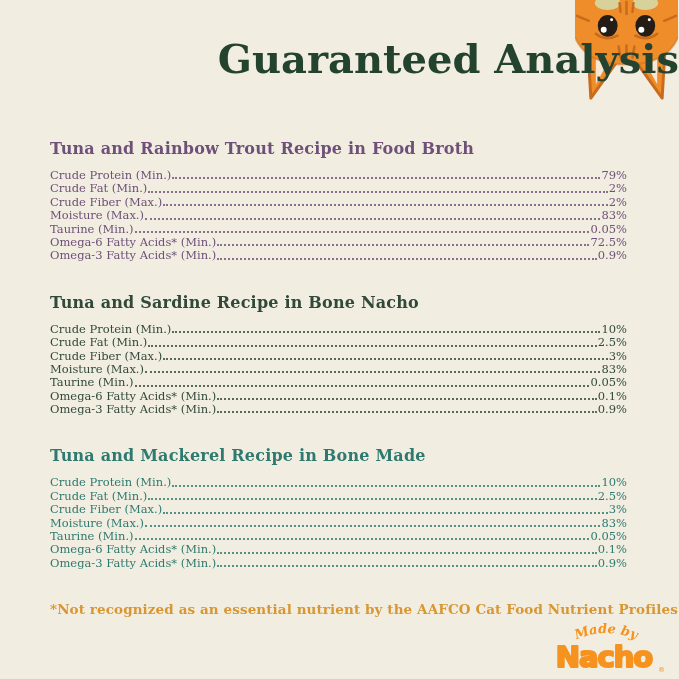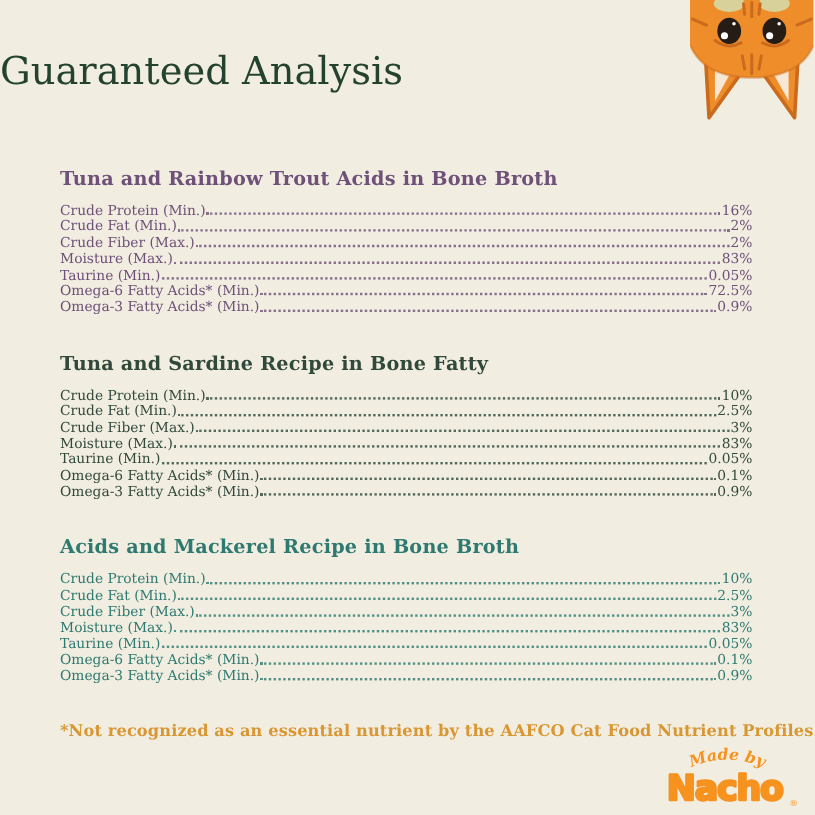--- a/index.html
+++ b/index.html
@@ -9,22 +9,22 @@
   html,body{width:679px;height:679px;}
   body{
     background:var(--background);
     font-family:"DejaVu Serif", serif;
     position:relative;
     overflow:hidden;
   }
   .page{position:absolute;inset:0;}
   .title{
     position:absolute;top:36px;left:0;right:0;
-    text-align:left;
-    font-size:32px;font-weight:400;line-height:46px;
+    text-align:right;
+    font-size:40px;font-weight:700;line-height:46px;
     color:var(--title);
     letter-spacing:0px;
   }
   .cat{position:absolute;top:0;right:1px;width:103px;height:111px;}
   .content{position:absolute;left:50px;right:52px;top:140px;}
   .recipe-section{margin-bottom:31px;}
   .recipe-heading{
     font-size:16px;font-weight:600;line-height:18px;
     letter-spacing:0.2px;
     color:var(--sec-color);
@@ -84,26 +84,26 @@
       <path d="M2,16 L14,21"></path>
       <path d="M102,16 L90,21"></path>
     </g>
   </svg>
 
   <h1 class="title">Guaranteed Analysis</h1>
 
   <main class="content">
 
   <section class="recipe-section" style="--sec-color: #6E5078;">
-    <h2 class="recipe-heading">Tuna and Rainbow Trout Acids in Bone Broth</h2>
+    <h2 class="recipe-heading">Tuna and Rainbow Trout Recipe in Food Broth</h2>
     <div class="rows">
   <div class="row">
     <span class="nutrient-label">Crude Protein (Min.)</span>
     <span class="leader"></span>
-    <span class="nutrient-value">16%</span>
+    <span class="nutrient-value">79%</span>
   </div>
 
   <div class="row">
     <span class="nutrient-label">Crude Fat (Min.)</span>
     <span class="leader"></span>
     <span class="nutrient-value">2%</span>
   </div>
 
   <div class="row">
     <span class="nutrient-label">Crude Fiber (Max.)</span>
@@ -131,21 +131,21 @@
 
   <div class="row">
     <span class="nutrient-label">Omega-3 Fatty Acids* (Min.)</span>
     <span class="leader"></span>
     <span class="nutrient-value">0.9%</span>
   </div>
 </div>
   </section>
 
   <section class="recipe-section" style="--sec-color: #30493B;">
-    <h2 class="recipe-heading">Tuna and Sardine Recipe in Bone Fatty</h2>
+    <h2 class="recipe-heading">Tuna and Sardine Recipe in Bone Nacho</h2>
     <div class="rows">
   <div class="row">
     <span class="nutrient-label">Crude Protein (Min.)</span>
     <span class="leader"></span>
     <span class="nutrient-value">10%</span>
   </div>
 
   <div class="row">
     <span class="nutrient-label">Crude Fat (Min.)</span>
     <span class="leader"></span>
@@ -178,21 +178,21 @@
 
   <div class="row">
     <span class="nutrient-label">Omega-3 Fatty Acids* (Min.)</span>
     <span class="leader"></span>
     <span class="nutrient-value">0.9%</span>
   </div>
 </div>
   </section>
 
   <section class="recipe-section" style="--sec-color: #2E7A70;">
-    <h2 class="recipe-heading">Acids and Mackerel Recipe in Bone Broth</h2>
+    <h2 class="recipe-heading">Tuna and Mackerel Recipe in Bone Made</h2>
     <div class="rows">
   <div class="row">
     <span class="nutrient-label">Crude Protein (Min.)</span>
     <span class="leader"></span>
     <span class="nutrient-value">10%</span>
   </div>
 
   <div class="row">
     <span class="nutrient-label">Crude Fat (Min.)</span>
     <span class="leader"></span>

